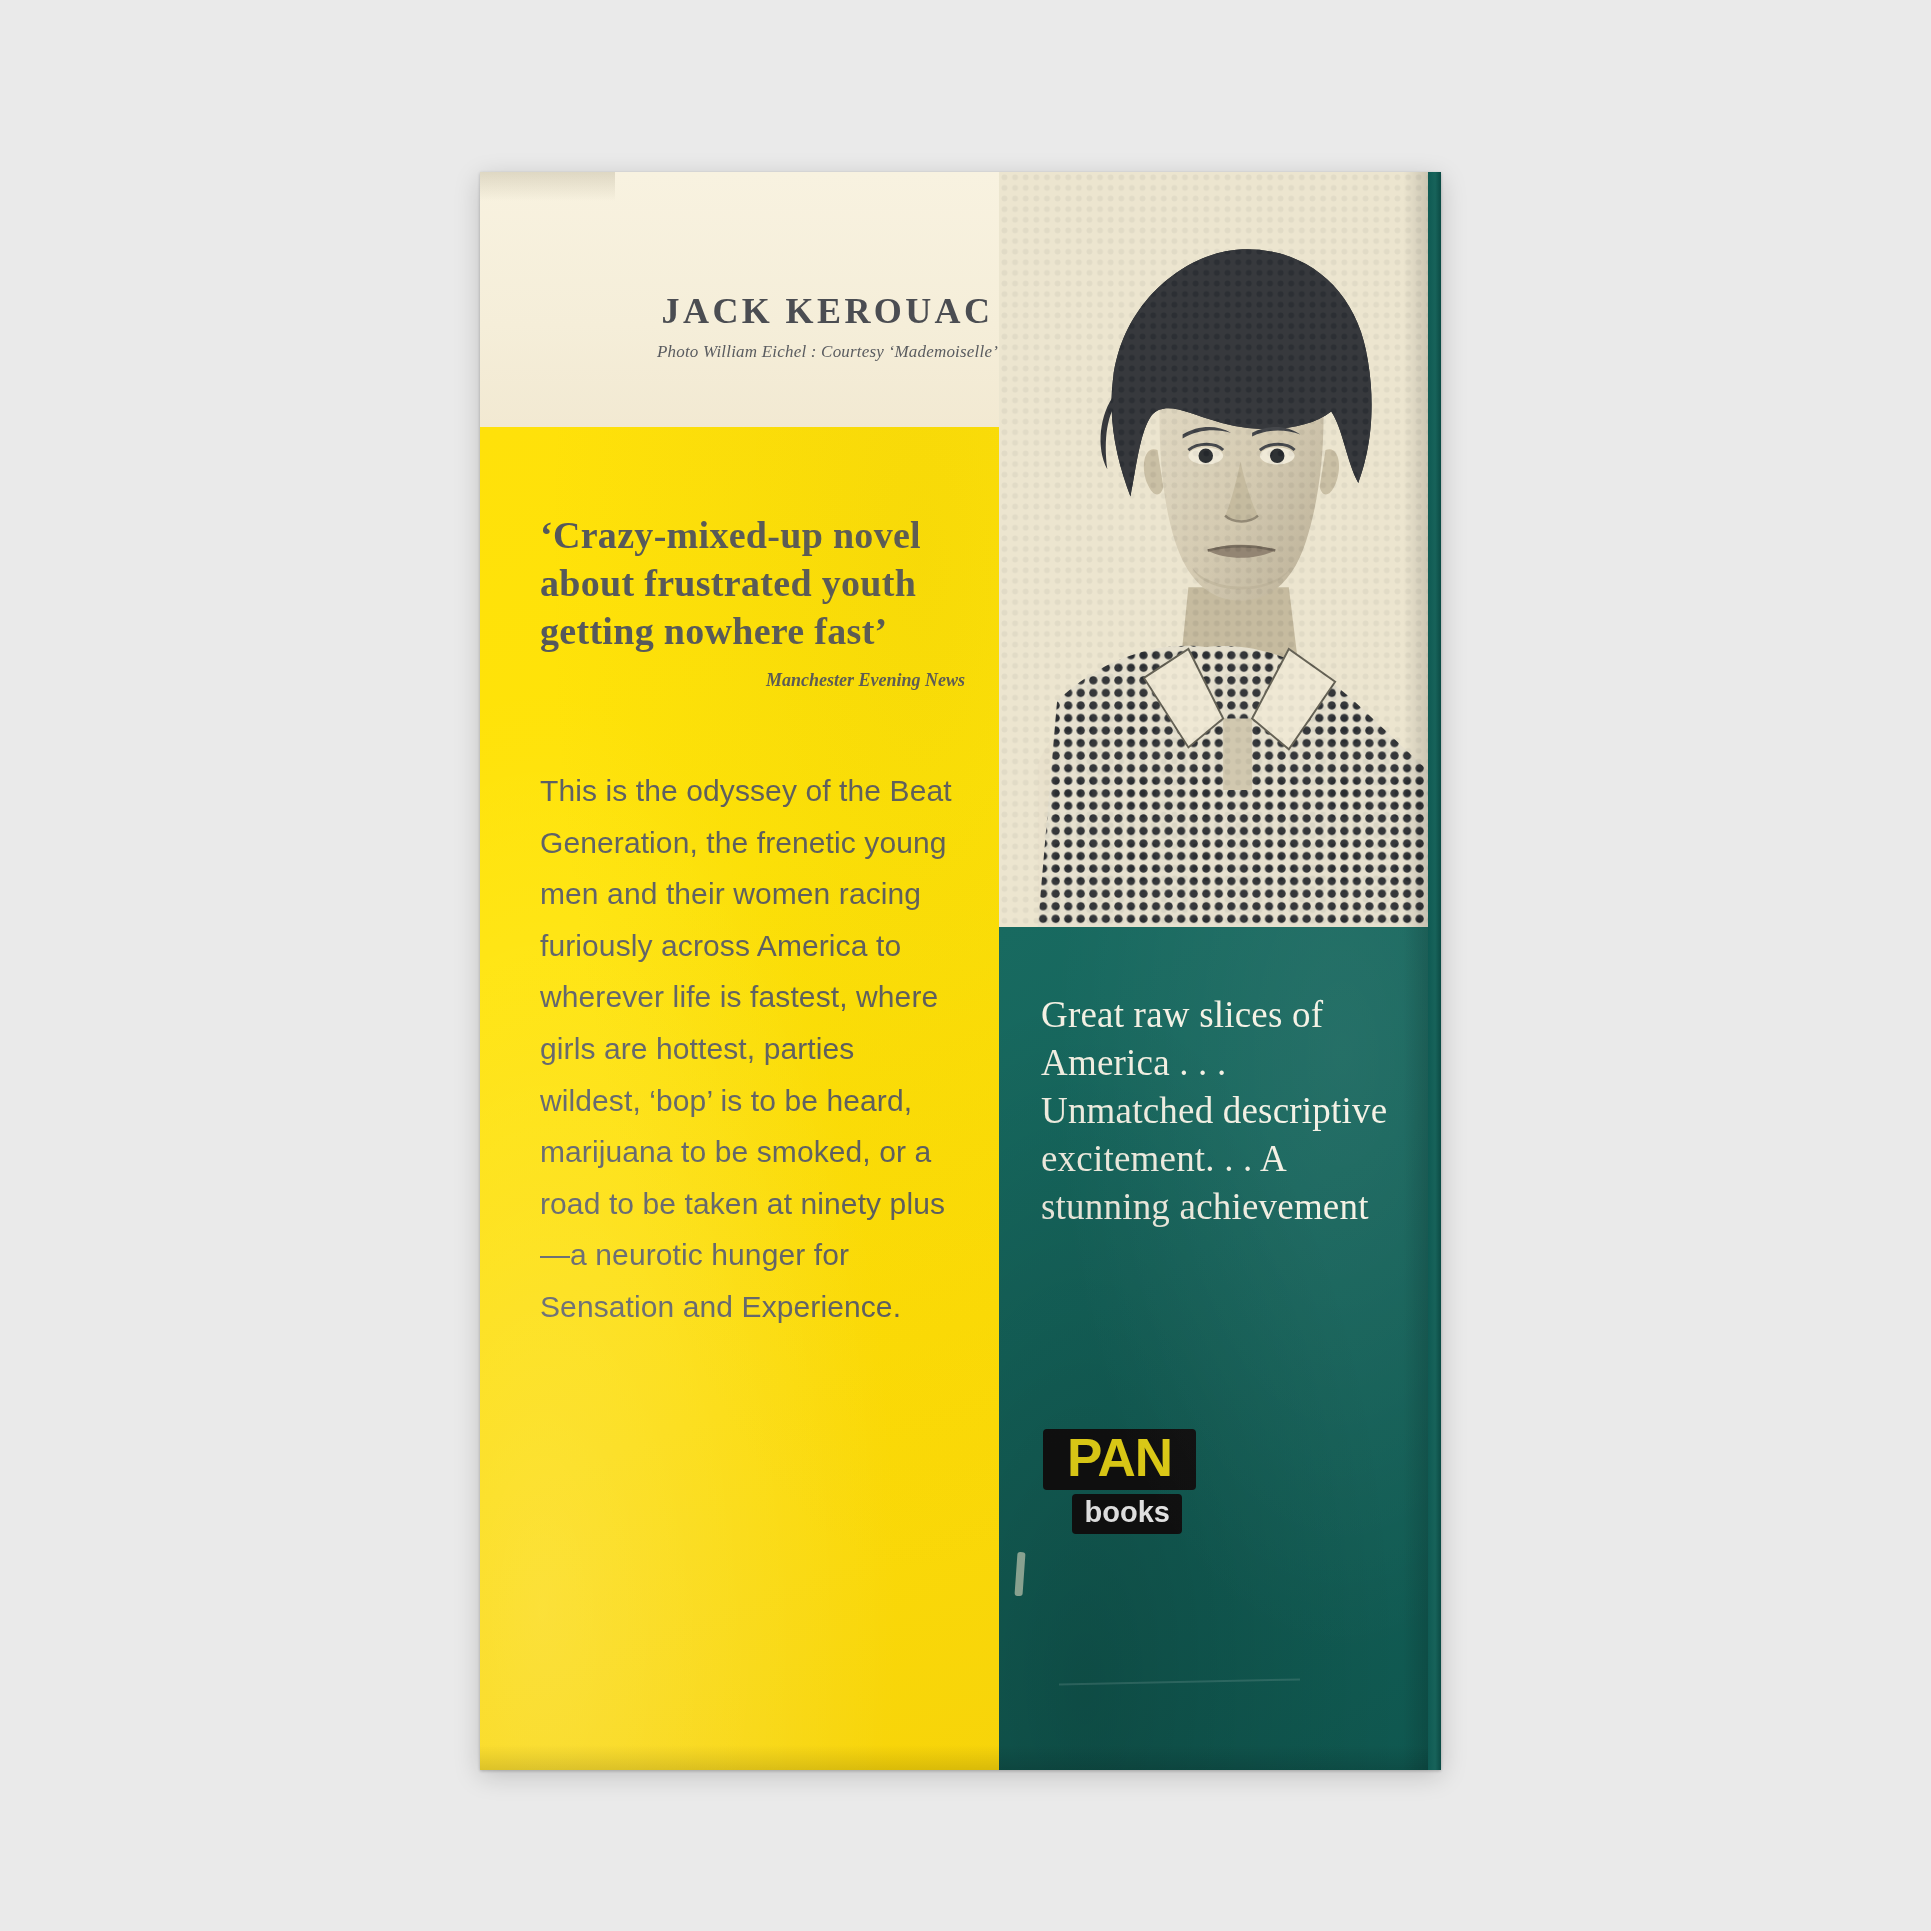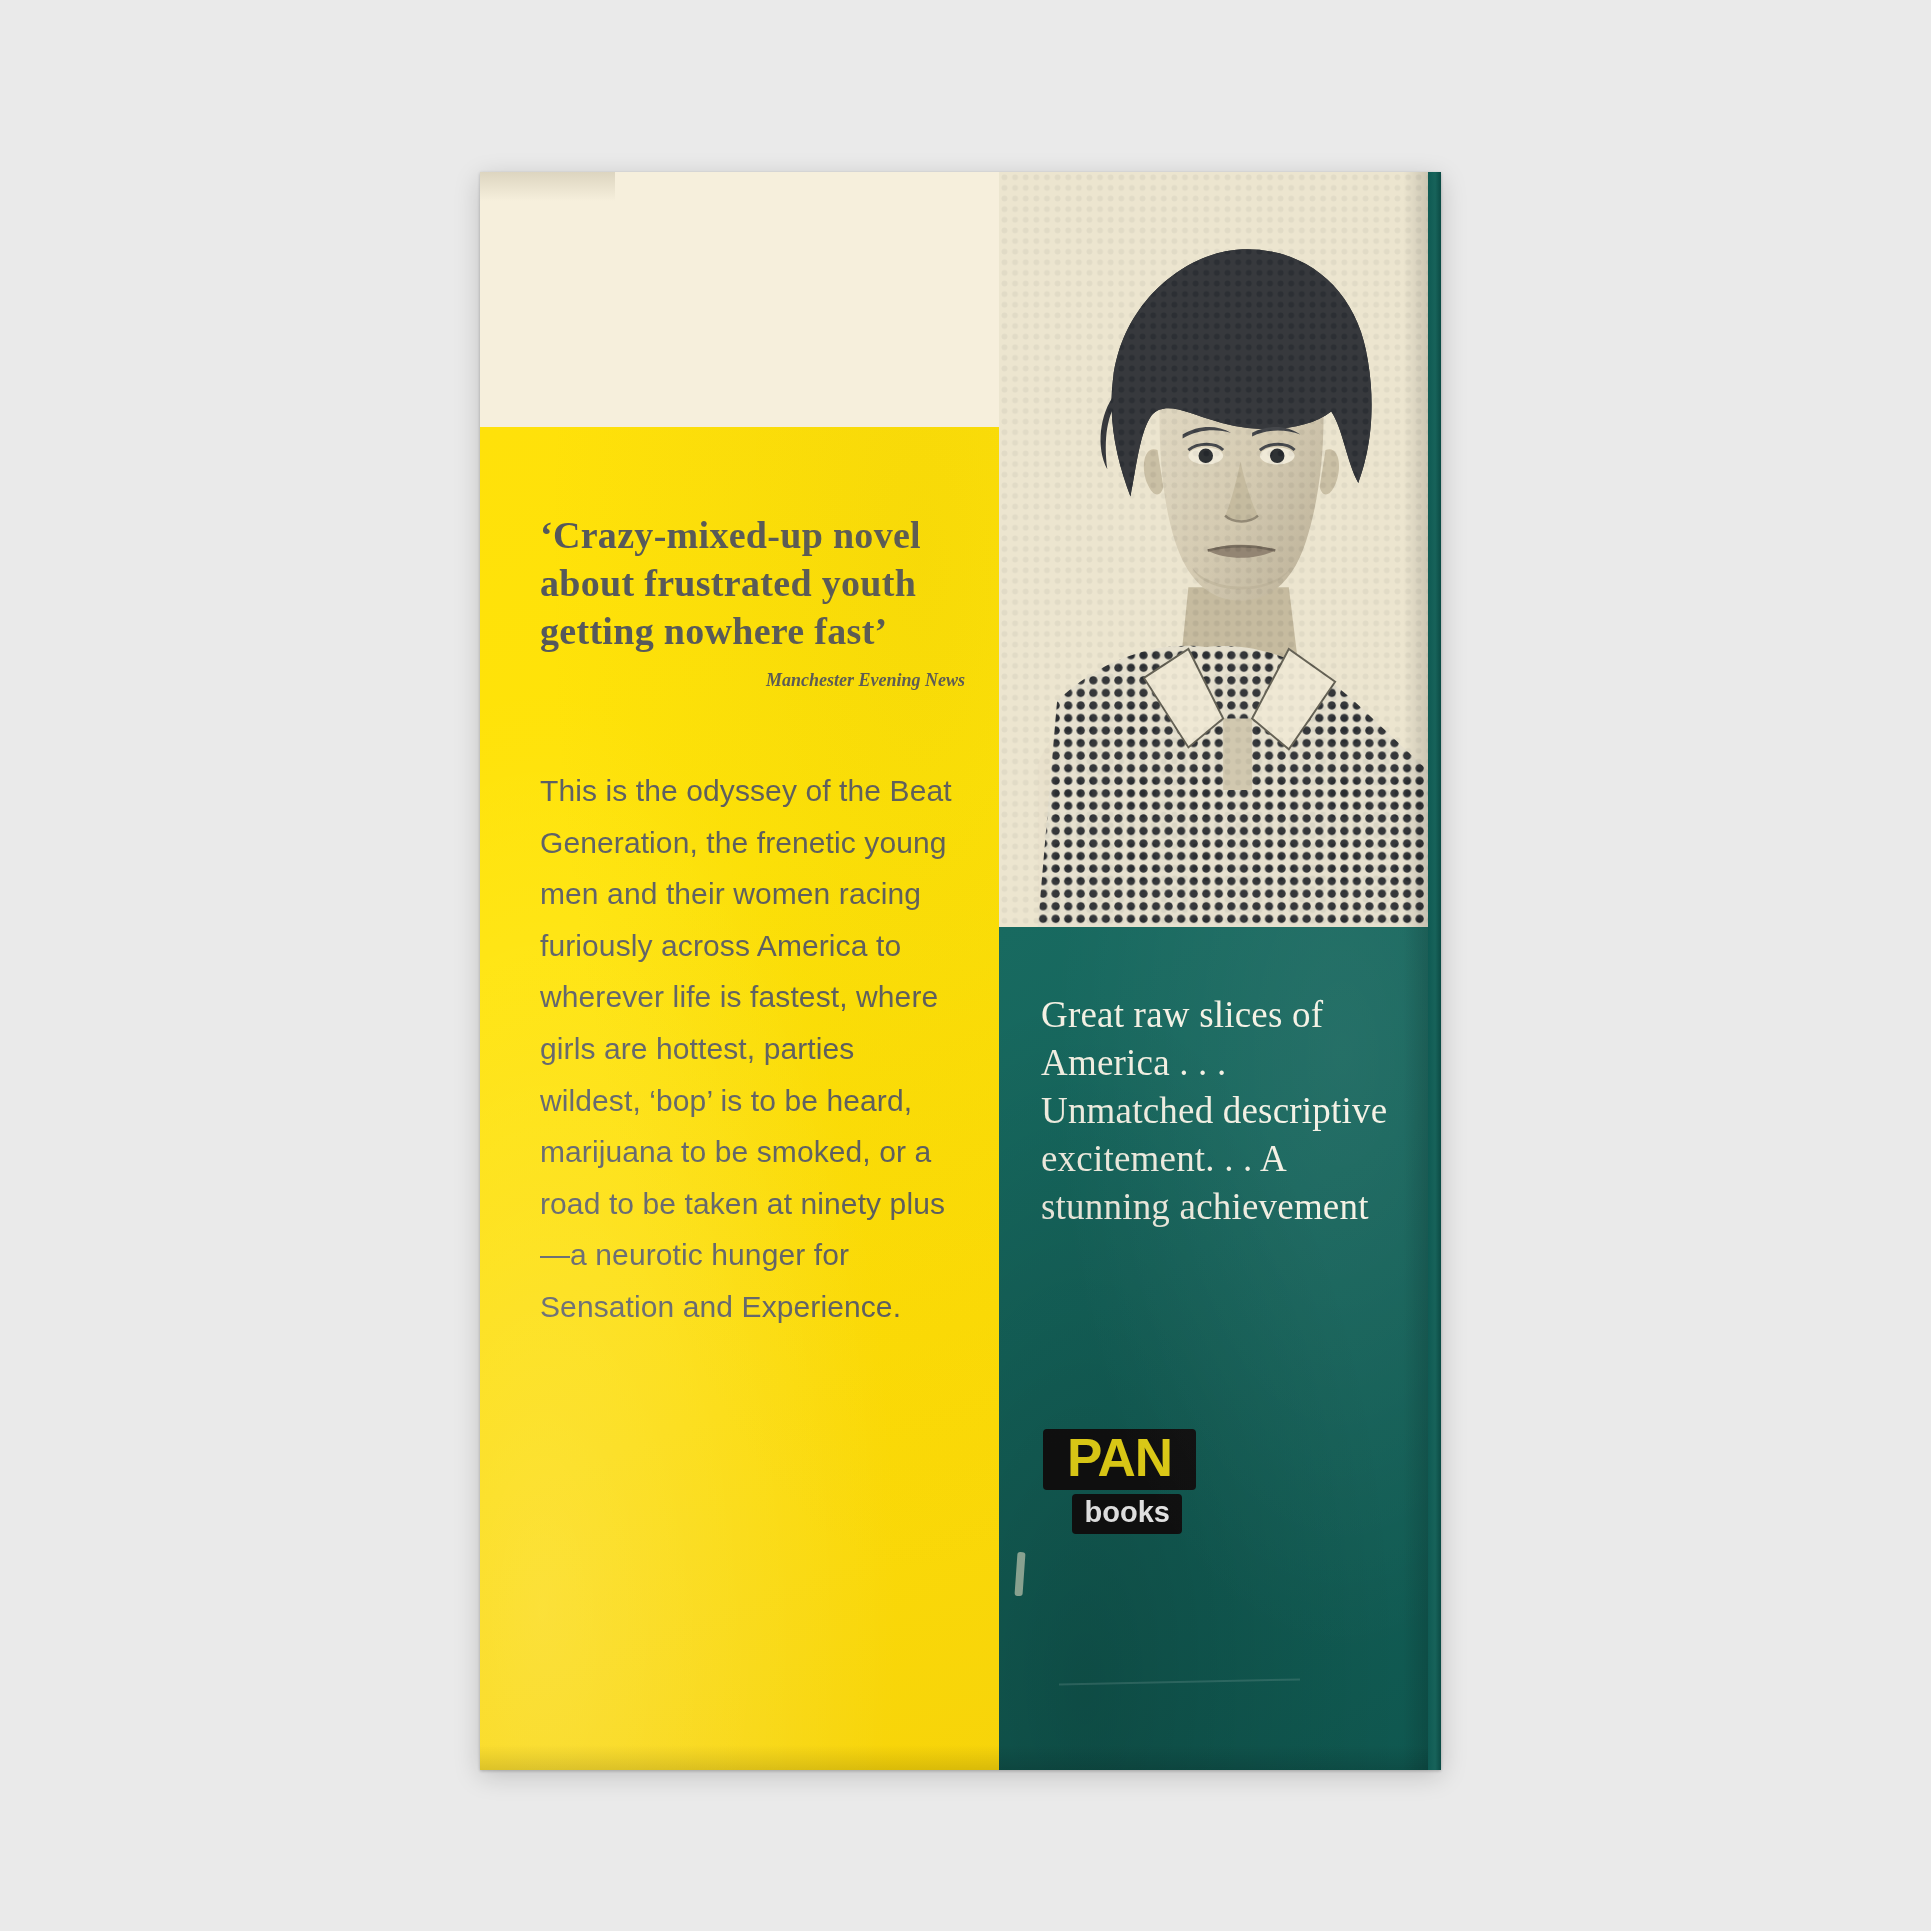--- a/index.html
+++ b/index.html
@@ -244,20 +244,24 @@
     border-radius: 2.9px;
   }
 </style>
 </head>
 <body>
 
 <div id="stage">
 
   <div id="book">
 
+    <div id="top-band">
+      <div id="author-name">JACK KEROUAC</div>
+      <div id="photo-credit">Photo William Eichel : Courtesy ‘Mademoiselle’</div>
+    </div>
 
     <div id="portrait">
       <svg width="429" height="755" viewBox="0 0 444 782">
         <defs>
           <pattern id="dots" width="13" height="13" patternUnits="userSpaceOnUse">
             <rect width="13" height="13" fill="#f2ecda"></rect>
             <circle cx="6.5" cy="6.5" r="4.3" fill="#2c2f33"></circle>
           </pattern>
           <pattern id="dots-small" width="11" height="11" patternUnits="userSpaceOnUse">
             <rect width="11" height="11" fill="#efe8d4"></rect>

